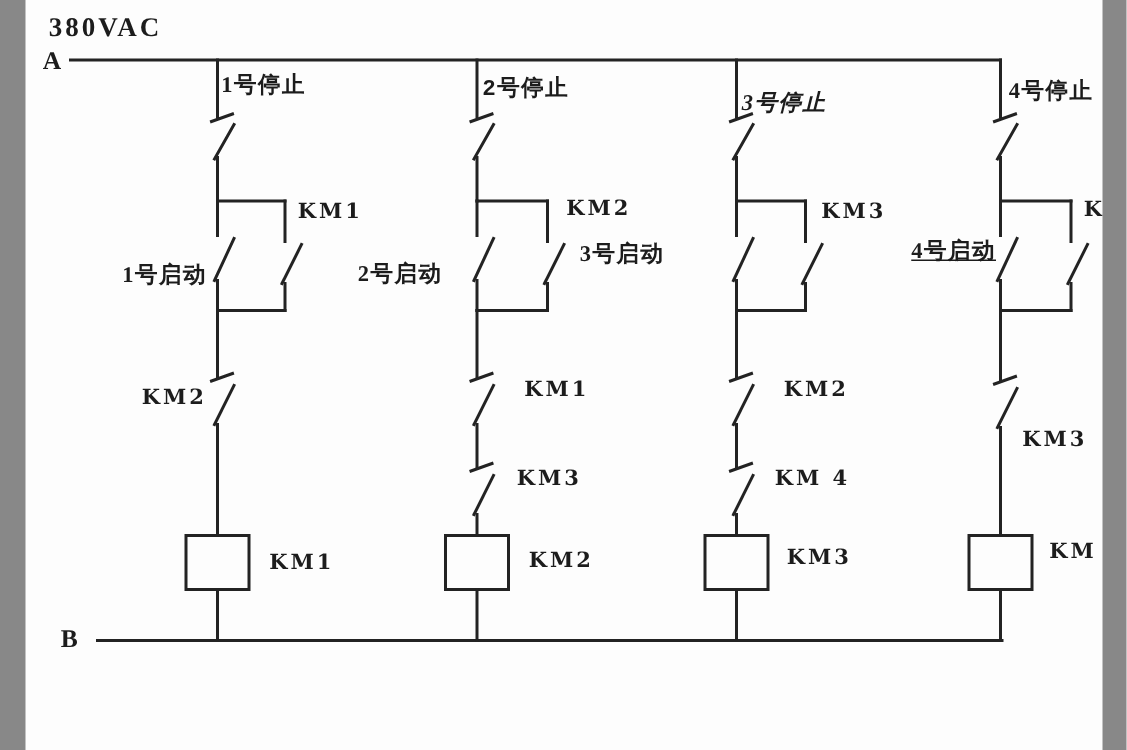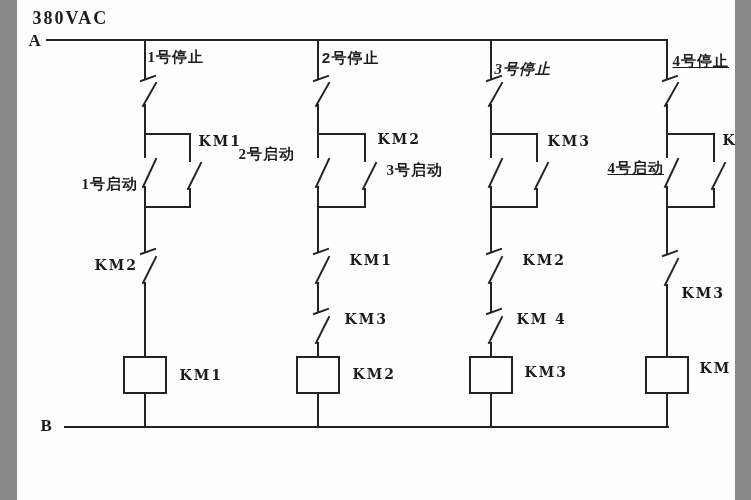--- a/index.html
+++ b/index.html
@@ -172,31 +172,31 @@
   <span class="lbl bus" style="left:24px;top:417px;">B</span>
 
   <span class="lbl cn" style="left:131px;top:50px;">1号停止</span>
   <span class="lbl km" style="left:182px;top:134px;">KM1</span>
   <span class="lbl cn" style="left:65px;top:161px;margin-top:16px;">1号启动</span>
   <span class="lbl km" style="left:78px;top:258px;">KM2</span>
   <span class="lbl km" style="left:163px;top:368px;">KM1</span>
 
   <span class="lbl cn" style="left:305px;top:52px;font-family:Liberation Mono, monospace;">2号停止</span>
   <span class="lbl km" style="left:361px;top:132px;">KM2</span>
-  <span class="lbl cn" style="left:222px;top:147px;">2号启动</span>
+  <span class="lbl cn" style="left:222px;top:176px;">2号启动</span>
   <span class="lbl km" style="left:333px;top:253px;">KM1</span>
   <span class="lbl km" style="left:328px;top:312px;">KM3</span>
   <span class="lbl km" style="left:336px;top:367px;">KM2</span>
 
   <span class="lbl cn" style="left:478px;top:62px;font-style:italic;">3号停止</span>
   <span class="lbl km" style="left:531px;top:134px;">KM3</span>
   <span class="lbl cn" style="left:370px;top:163px;">3号启动</span>
   <span class="lbl km" style="left:506px;top:253px;">KM2</span>
   <span class="lbl km" style="left:500px;top:312px;">KM 4</span>
   <span class="lbl km" style="left:508px;top:365px;">KM3</span>
 
-  <span class="lbl cn" style="left:656px;top:54px;text-decoration:underline;">4号停止</span>
+  <span class="lbl cn" style="left:656px;top:54px;">4号停止</span>
   <span class="lbl km" style="left:706px;top:133px;">KM 4</span>
   <span class="lbl cn" style="left:591px;top:161px;text-decoration:underline;">4号启动</span>
   <span class="lbl km" style="left:665px;top:286px;">KM3</span>
   <span class="lbl km" style="left:683px;top:361px;">KM 4</span>
 
 </div>
 
 </body></html>

